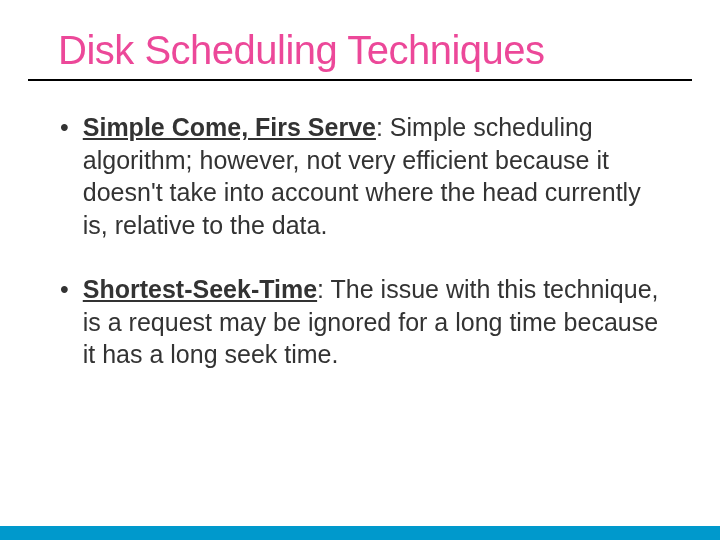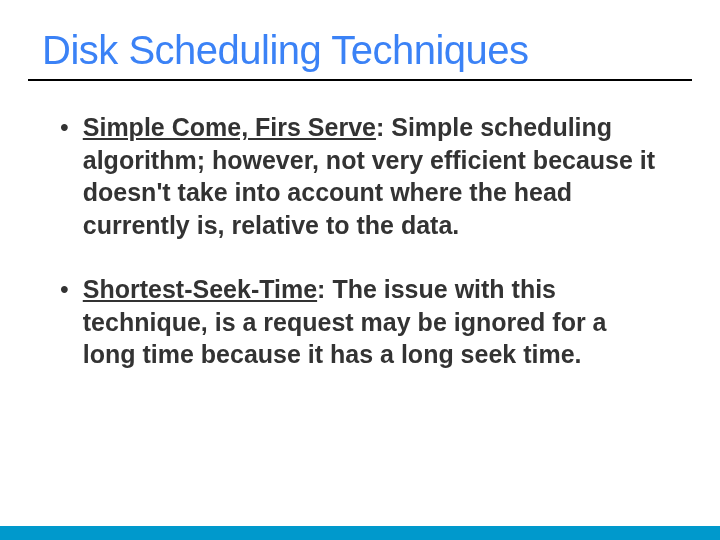--- a/index.html
+++ b/index.html
@@ -9,24 +9,24 @@
     }
     body {
       width: 720px;
       height: 540px;
       font-family: 'Segoe UI', Tahoma, Geneva, Verdana, sans-serif;
       background: #ffffff;
       position: relative;
       overflow: hidden;
     }
     .title {
-      padding: 28px 38px 6px 42px;
+      padding: 28px 38px 6px 58px;
       font-size: 40px;
       font-weight: 400;
-      color: #3b82f6;
+      color: #ec4899;
       letter-spacing: -0.5px;
     }
     .title-underline {
       margin: 0 28px 0 28px;
       height: 2px;
       background: #000000;
     }
     .content {
       padding: 30px 60px 0 60px;
     }
@@ -45,21 +45,21 @@
       font-size: 25px;
     }
     .bullet-text {
       flex: 1;
     }
     .term {
       font-weight: 700;
       text-decoration: underline;
     }
     .def {
-      font-weight: 700;
+      font-weight: 400;
     }
     .footer-bar {
       position: absolute;
       left: 0;
       right: 0;
       bottom: 0;
       height: 14px;
       background: #0099cc;
     }
   </style>

